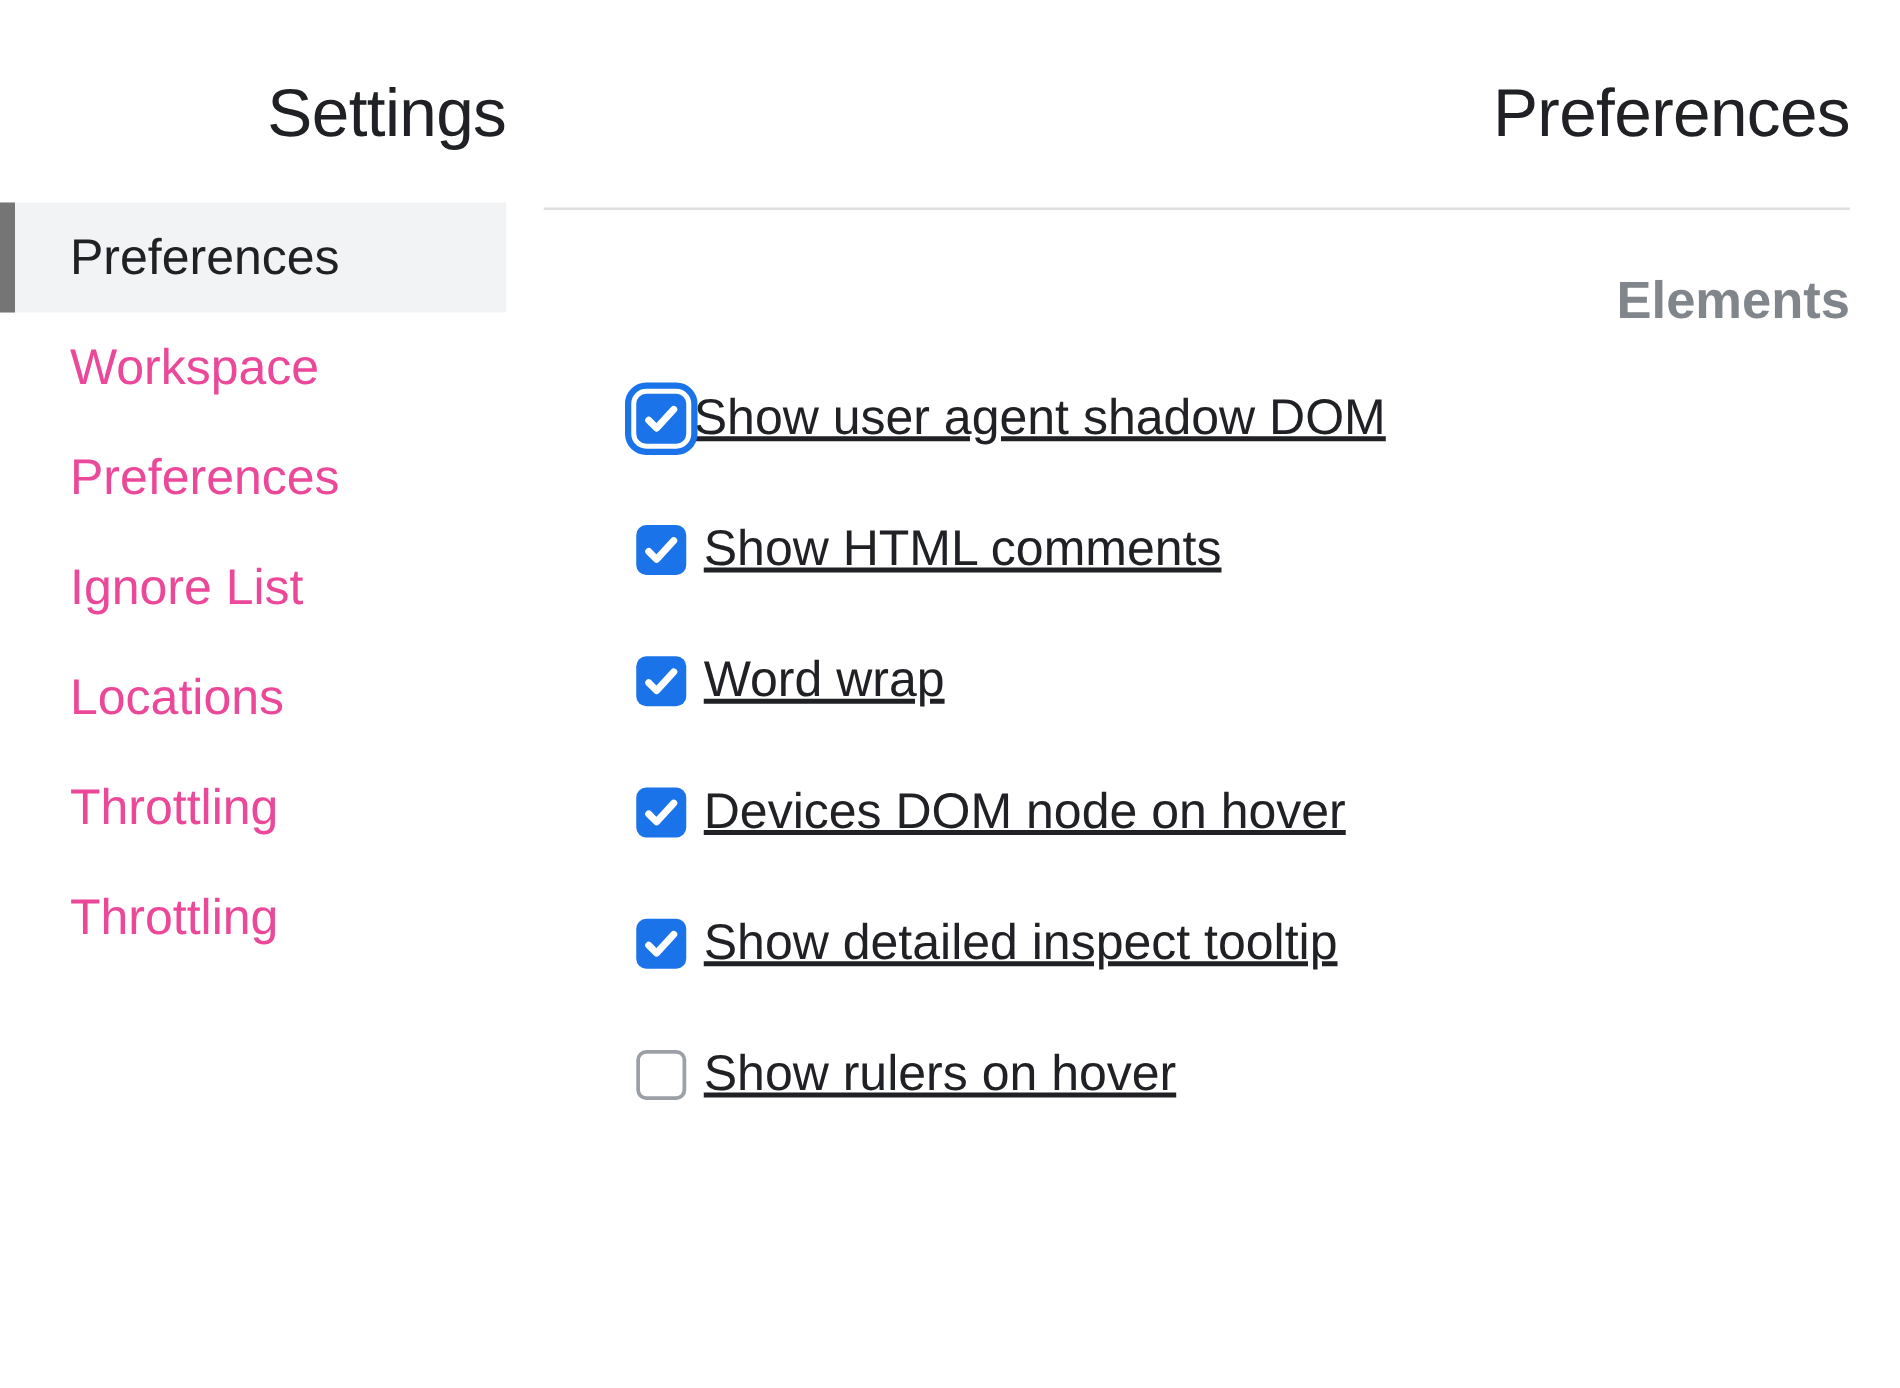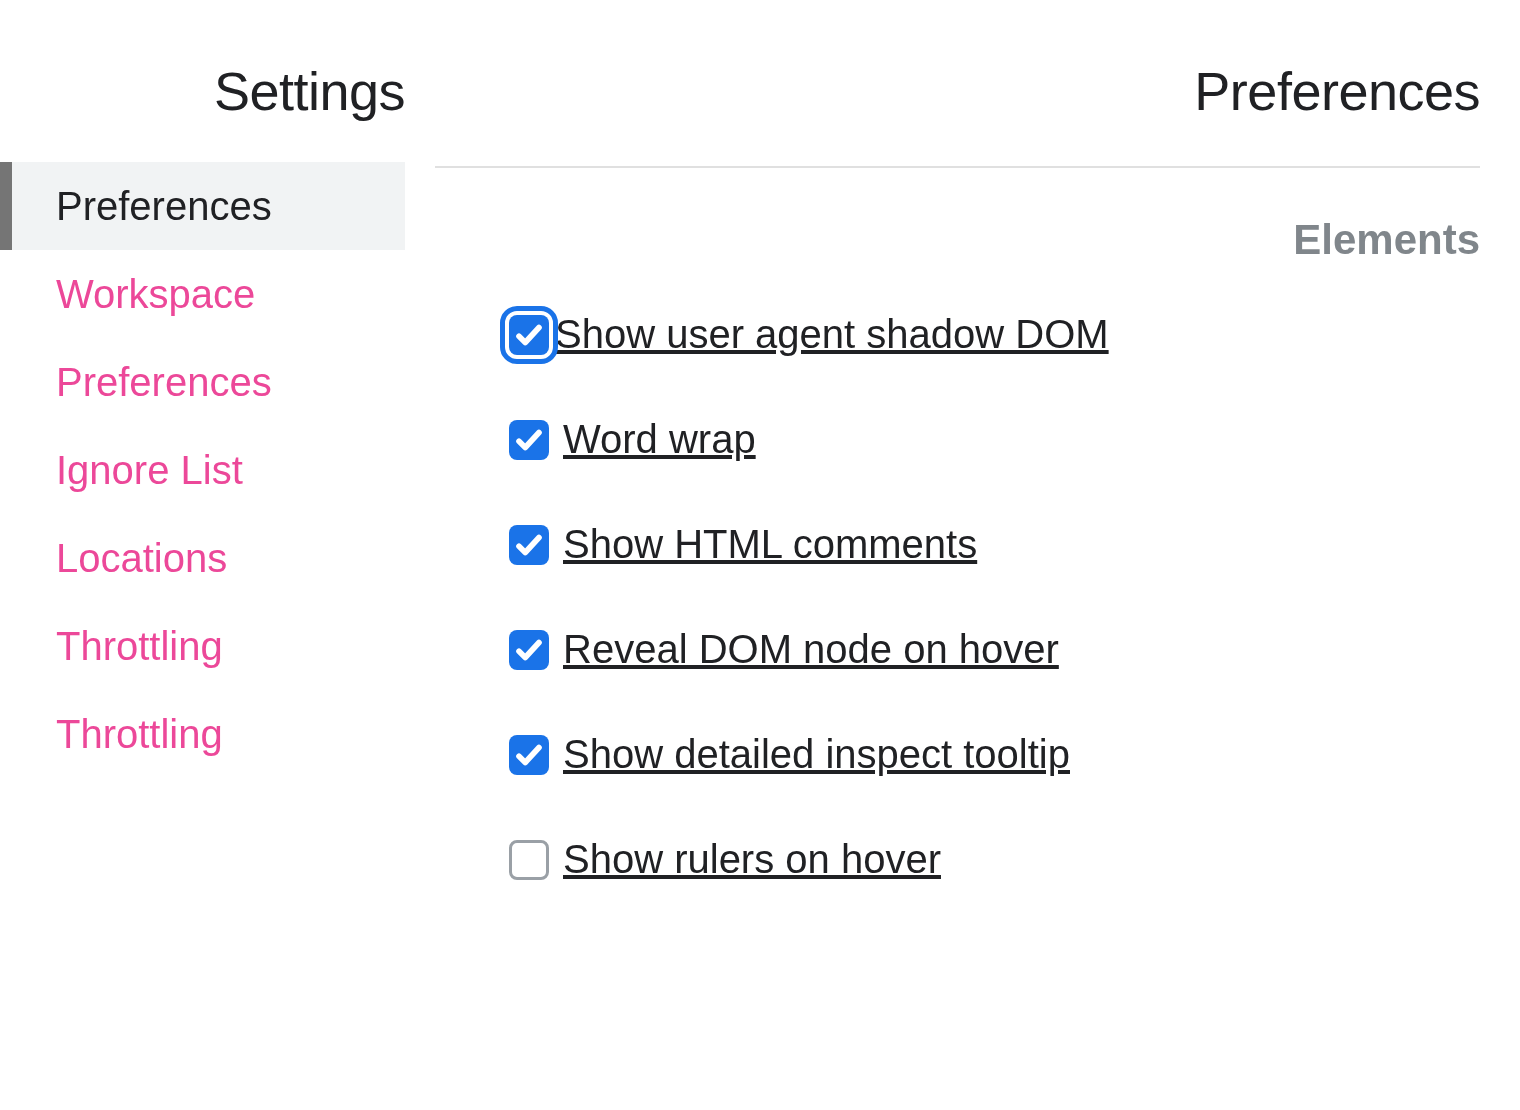--- a/index.html
+++ b/index.html
@@ -165,39 +165,39 @@
         </span>
         <span class="option-label">Show user agent shadow DOM</span>
       </label>
 
       <label class="option-row">
         <span class="checkbox checked">
           <svg viewBox="0 0 24 24">
               <polyline points="4 13 9 18 20 6"></polyline>
             </svg>
         </span>
+        <span class="option-label">Show HTML comments</span>
+      </label>
+
+      <label class="option-row">
+        <span class="checkbox checked">
+          <svg viewBox="0 0 24 24">
+              <polyline points="4 13 9 18 20 6"></polyline>
+            </svg>
+        </span>
         <span class="option-label">Word wrap</span>
       </label>
 
       <label class="option-row">
         <span class="checkbox checked">
           <svg viewBox="0 0 24 24">
               <polyline points="4 13 9 18 20 6"></polyline>
             </svg>
         </span>
-        <span class="option-label">Show HTML comments</span>
-      </label>
-
-      <label class="option-row">
-        <span class="checkbox checked">
-          <svg viewBox="0 0 24 24">
-              <polyline points="4 13 9 18 20 6"></polyline>
-            </svg>
-        </span>
-        <span class="option-label">Reveal DOM node on hover</span>
+        <span class="option-label">Devices DOM node on hover</span>
       </label>
 
       <label class="option-row">
         <span class="checkbox checked">
           <svg viewBox="0 0 24 24">
               <polyline points="4 13 9 18 20 6"></polyline>
             </svg>
         </span>
         <span class="option-label">Show detailed inspect tooltip</span>
       </label>

